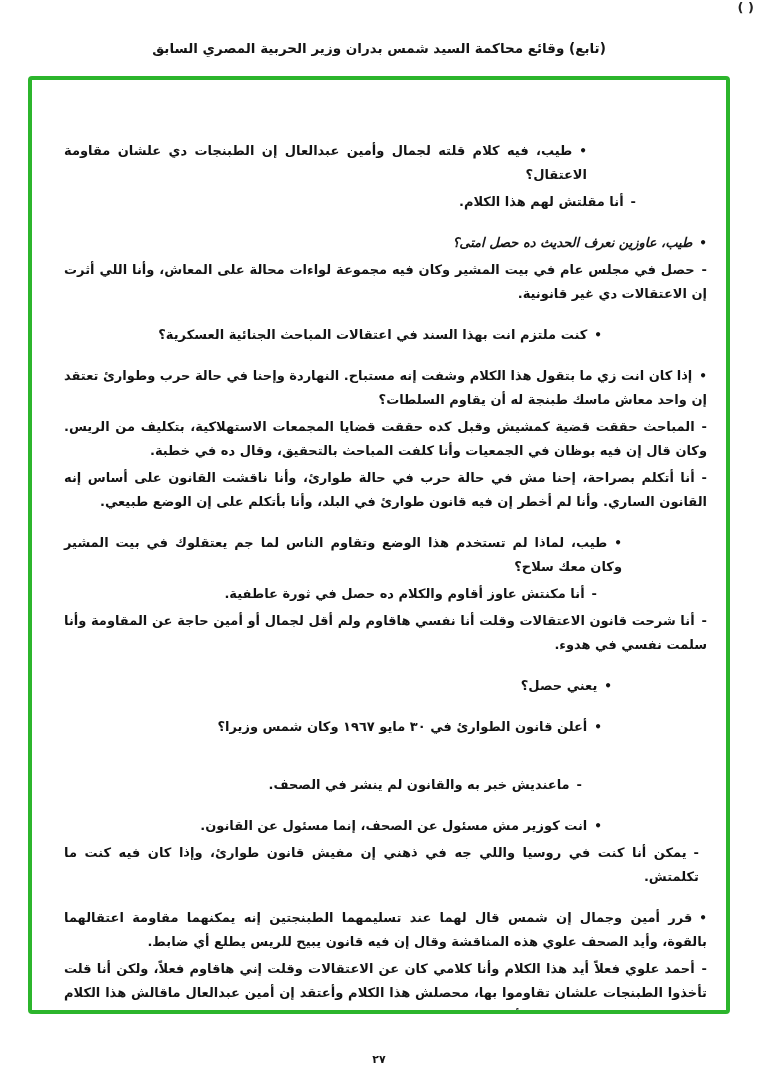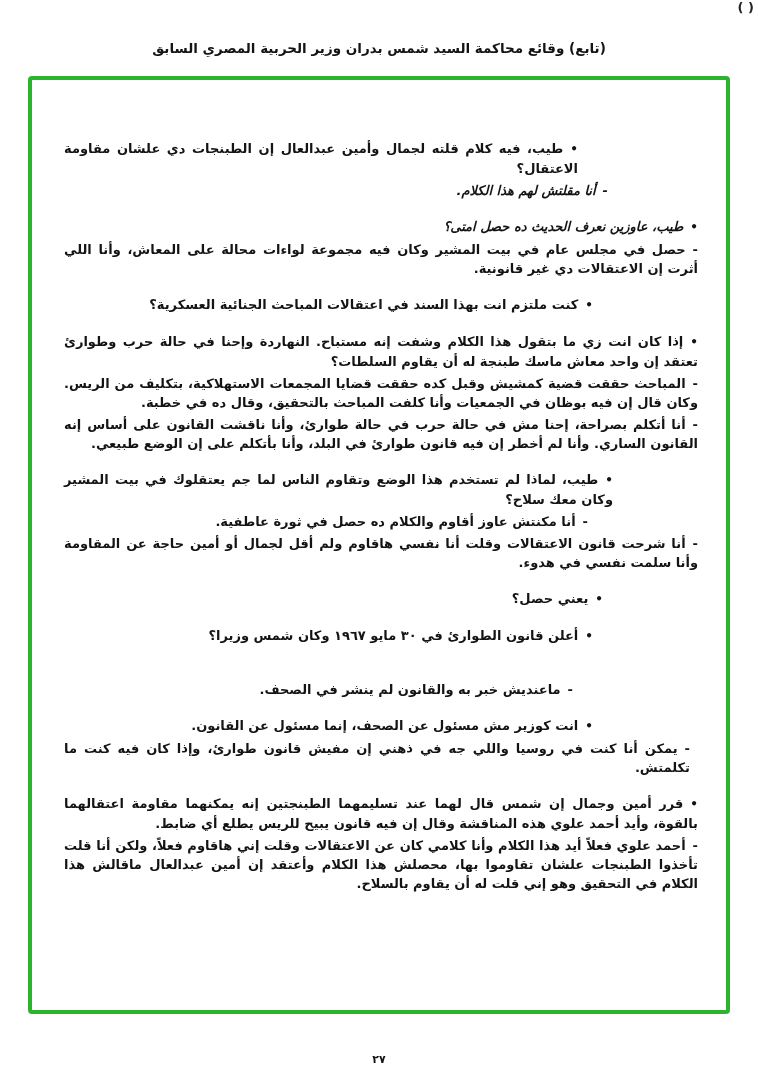--- a/index.html
+++ b/index.html
@@ -42,23 +42,23 @@
     right: 28px;
     left: 28px;
     height: 938px;
     border: 4px solid #2cb52c;
     border-radius: 4px;
     box-sizing: border-box;
     overflow: hidden;
     background: #ffffff;
   }
   .content {
-    padding: 42px 28px 20px 32px;
+    padding: 42px 19px 20px 32px;
     font-size: 13px;
-    line-height: 19px;
+    line-height: 24px;
     text-align: justify;
     font-weight: bold;
   }
   .para {
     margin: 0;
   }
   .para.q { margin-top: 17px; }
   .para.a { margin-top: 3px; }
   .marker {
     display: inline-block;
@@ -81,35 +81,35 @@
 
 <div class="page">
 
   <div class="corner-mark">( )</div>
 
   <div class="doc-title">(تابع) وقائع محاكمة السيد شمس بدران وزير الحربية المصري السابق</div>
 
   <div class="frame">
     <div class="content" id="transcript">
         <div class="para q" style="margin-right: 120px;"><span class="marker">•</span><span>طيب، فيه كلام قلته لجمال وأمين عبدالعال إن الطبنجات دي علشان مقاومة الاعتقال؟</span></div>
-        <div class="para a" style="margin-right: 90px; font-style: italic;"><span class="marker">-</span><span>أنا مقلتش لهم هذا الكلام.</span></div>
+        <div class="para a" style="margin-right: 71px;"><span class="marker">-</span><span>أنا مقلتش لهم هذا الكلام.</span></div>
         <div class="para q" style=" font-style: italic;"><span class="marker">•</span><span>طيب، عاوزين نعرف الحديث ده حصل امتى؟</span></div>
         <div class="para a"><span class="marker">-</span><span>حصل في مجلس عام في بيت المشير وكان فيه مجموعة لواءات محالة على المعاش، وأنا اللي أثرت إن الاعتقالات دي غير قانونية.</span></div>
         <div class="para q" style="margin-right: 105px;"><span class="marker">•</span><span>كنت ملتزم انت بهذا السند في اعتقالات المباحث الجنائية العسكرية؟</span></div>
         <div class="para q"><span class="marker">•</span><span>إذا كان انت زي ما بتقول هذا الكلام وشفت إنه مستباح. النهاردة وإحنا في حالة حرب وطوارئ تعتقد إن واحد معاش ماسك طبنجة له أن يقاوم السلطات؟</span></div>
         <div class="para a"><span class="marker">-</span><span>المباحث حققت قضية كمشيش وقبل كده حققت قضايا المجمعات الاستهلاكية، بتكليف من الريس. وكان قال إن فيه بوظان في الجمعيات وأنا كلفت المباحث بالتحقيق، وقال ده في خطبة.</span></div>
         <div class="para a"><span class="marker">-</span><span>أنا أتكلم بصراحة، إحنا مش في حالة حرب في حالة طوارئ، وأنا ناقشت القانون على أساس إنه القانون الساري. وأنا لم أخطر إن فيه قانون طوارئ في البلد، وأنا بأتكلم على إن الوضع طبيعي.</span></div>
         <div class="para q" style="margin-right: 85px;"><span class="marker">•</span><span>طيب، لماذا لم تستخدم هذا الوضع وتقاوم الناس لما جم يعتقلوك في بيت المشير وكان معك سلاح؟</span></div>
         <div class="para a" style="margin-right: 110px;"><span class="marker">-</span><span>أنا مكنتش عاوز أقاوم والكلام ده حصل في ثورة عاطفية.</span></div>
         <div class="para a"><span class="marker">-</span><span>أنا شرحت قانون الاعتقالات وقلت أنا نفسي هاقاوم ولم أقل لجمال أو أمين حاجة عن المقاومة وأنا سلمت نفسي في هدوء.</span></div>
         <div class="para q" style="margin-right: 95px;"><span class="marker">•</span><span>يعني حصل؟</span></div>
         <div class="para q" style="margin-right: 105px;"><span class="marker">•</span><span>أعلن قانون الطوارئ في ٣٠ مايو ١٩٦٧ وكان شمس وزيرا؟</span></div>
         <div class="para a" style="margin-right: 125px; margin-top: 34px;"><span class="marker">-</span><span>ماعنديش خبر به والقانون لم ينشر في الصحف.</span></div>
         <div class="para q" style="margin-right: 105px;"><span class="marker">•</span><span>انت كوزير مش مسئول عن الصحف، إنما مسئول عن القانون.</span></div>
         <div class="para a" style="margin-right: 8px;"><span class="marker">-</span><span>يمكن أنا كنت في روسيا واللي جه في ذهني إن مفيش قانون طوارئ، وإذا كان فيه كنت ما تكلمتش.</span></div>
-        <div class="para q"><span class="marker">•</span><span>قرر أمين وجمال إن شمس قال لهما عند تسليمهما الطبنجتين إنه يمكنهما مقاومة اعتقالهما بالقوة، وأيد أحمد علوي هذه المناقشة وقال إن فيه قانون يبيح للريس يطلع أي ضابط.</span></div>
+        <div class="para q"><span class="marker">•</span><span>قرر أمين وجمال إن شمس قال لهما عند تسليمهما الطبنجتين إنه يمكنهما مقاومة اعتقالهما بالقوة، وأيد الصحف علوي هذه المناقشة وقال إن فيه قانون يبيح للريس يطلع أي ضابط.</span></div>
         <div class="para a"><span class="marker">-</span><span>أحمد علوي فعلاً أيد هذا الكلام وأنا كلامي كان عن الاعتقالات وقلت إني هاقاوم فعلاً، ولكن أنا قلت تأخذوا الطبنجات علشان تقاوموا بها، محصلش هذا الكلام وأعتقد إن أمين عبدالعال ماقالش هذا الكلام في التحقيق وهو إني قلت له أن يقاوم بالسلاح.</span></div>
       </div>
   </div>
 
   <div class="page-number">٢٧</div>
 
 </div>
 
 </body></html>

